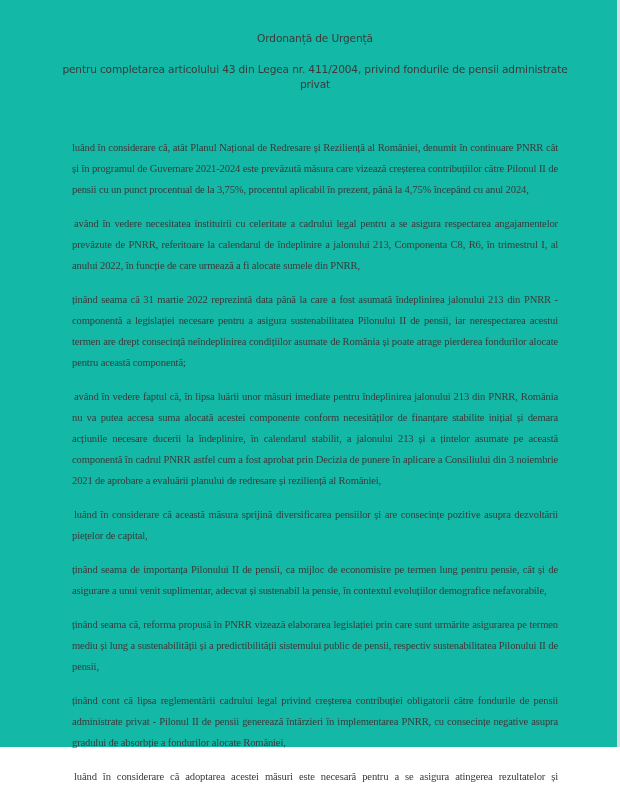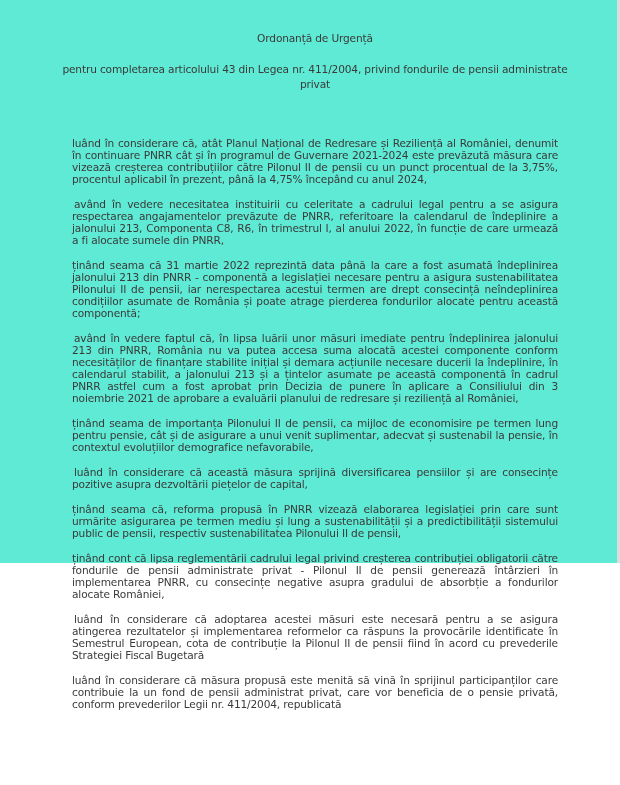--- a/index.html
+++ b/index.html
@@ -11,22 +11,22 @@
     width: 620px;
     height: 785px;
     overflow: hidden;
     position: relative;
   }
   .page {
     position: absolute;
     left: 0;
     top: 0;
     width: 617px;
-    height: 563px;
-    background: #5eead4;
+    height: 747px;
+    background: #14b8a6;
     border-right: 3px solid #dcdcdc;
   }
   .doc {
     position: absolute;
     left: 72px;
     top: 31px;
     width: 486px;
     font-family: "DejaVu Sans", sans-serif;
     font-size: 10.6px;
     color: #3a3a3a;
@@ -37,39 +37,40 @@
     line-height: 15px;
     margin: 0 0 6px 0;
   }
   .subtitle {
     text-align: center;
     line-height: 15px;
     margin: 16px -24px 45px -24px;
   }
   .para {
     text-align: justify;
-    line-height: 12px;
+    line-height: 21px;
     margin: 0 0 13px 0;
+    font-family: Liberation Serif, serif;
   }
   .para.indent {
     text-indent: 2px;
   }
 </style>
 </head>
 <body>
 
 <div class="page">
   <div class="doc">
     <div class="title">Ordonanță de Urgență</div>
     <div class="subtitle">pentru completarea  articolului 43 din Legea  nr. 411/2004, privind fondurile de pensii administrate privat</div>
 
     <p class="para">luând în considerare că, atât Planul Național de Redresare și Reziliență al României, denumit în continuare PNRR cât și în programul de Guvernare 2021-2024 este prevăzută măsura care vizează creșterea contribuțiilor către Pilonul II de pensii cu un punct procentual de la 3,75%, procentul aplicabil în prezent, până la 4,75% începând cu anul 2024,</p>
     <p class="para indent">având în vedere necesitatea instituirii cu celeritate a cadrului legal pentru a se asigura respectarea angajamentelor prevăzute de PNRR, referitoare la calendarul de îndeplinire a jalonului 213, Componenta C8, R6, în trimestrul I, al anului 2022, în funcție de care urmează a fi alocate sumele din PNRR,</p>
     <p class="para">ținând seama că 31 martie 2022 reprezintă data până la care a fost asumată îndeplinirea jalonului 213 din PNRR - componentă a legislației necesare pentru a asigura sustenabilitatea Pilonului II de pensii, iar nerespectarea acestui termen are drept consecință neîndeplinirea condițiilor asumate de România și poate atrage pierderea fondurilor alocate pentru această componentă;</p>
     <p class="para indent">având în vedere faptul că, în lipsa luării unor măsuri imediate pentru îndeplinirea jalonului 213 din PNRR, România nu va putea accesa suma alocată acestei componente conform necesităților de finanțare stabilite inițial și demara acțiunile necesare ducerii la îndeplinire, în calendarul stabilit, a jalonului 213 și a țintelor asumate pe această componentă în cadrul PNRR astfel cum a fost aprobat prin Decizia de punere în aplicare a Consiliului din 3 noiembrie 2021 de aprobare a evaluării planului de redresare și reziliență al României,</p>
+    <p class="para indent">luând în considerare că această măsura sprijină diversificarea pensiilor și are consecințe pozitive asupra dezvoltării piețelor de capital,</p>
     <p class="para">ținând seama de importanța Pilonului II de pensii, ca mijloc de economisire pe termen lung pentru pensie, cât și de asigurare a unui venit suplimentar, adecvat și sustenabil la pensie, în contextul evoluțiilor demografice nefavorabile,</p>
-    <p class="para indent">luând în considerare că această măsura sprijină diversificarea pensiilor și are consecințe pozitive asupra dezvoltării piețelor de capital,</p>
     <p class="para">ținând seama că, reforma propusă în PNRR vizează elaborarea legislației prin care sunt urmărite asigurarea pe termen mediu și lung a sustenabilității și a predictibilității sistemului public de pensii, respectiv sustenabilitatea Pilonului II de pensii,</p>
     <p class="para">ținând cont că lipsa reglementării cadrului legal privind creșterea contribuției obligatorii către fondurile de pensii administrate privat - Pilonul II de pensii generează întârzieri în implementarea  PNRR, cu consecințe negative asupra gradului de absorbție a fondurilor alocate României,</p>
     <p class="para indent">luând în considerare că adoptarea acestei măsuri este necesară pentru a se asigura atingerea rezultatelor și implementarea reformelor ca răspuns la provocările identificate în Semestrul European, cota de contribuție la Pilonul II de pensii fiind  în acord cu prevederile Strategiei Fiscal Bugetară</p>
     <p class="para">luând în considerare că măsura propusă este menită să vină în sprijinul participanților care contribuie la un fond de pensii administrat privat, care vor beneficia de o pensie privată, conform  prevederilor Legii nr. 411/2004, republicată</p>
   </div>
 </div>
 
 </body></html>

